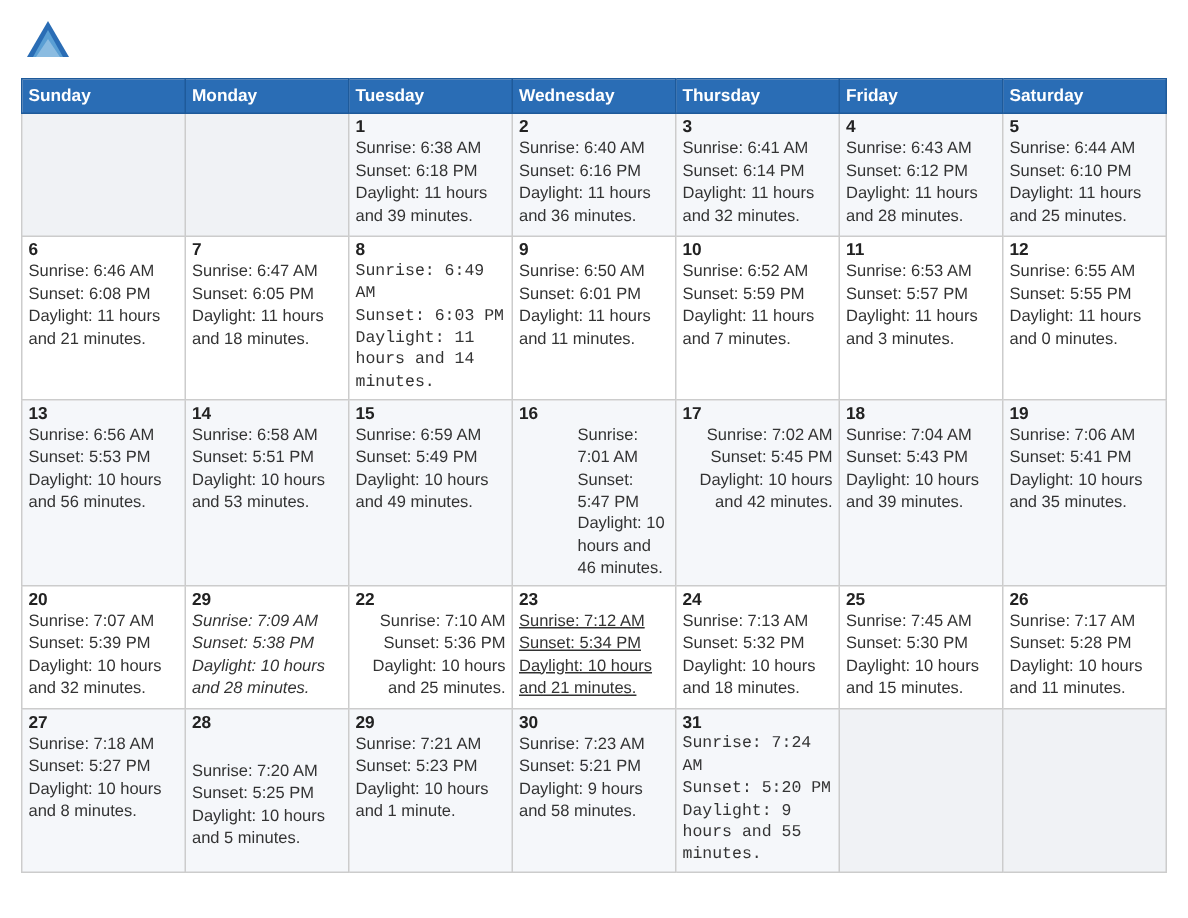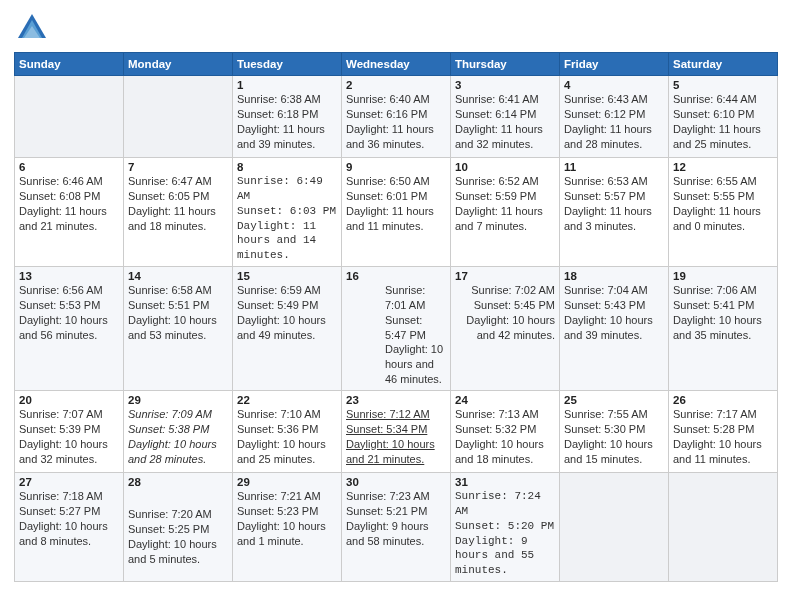--- a/index.html
+++ b/index.html
@@ -270,39 +270,39 @@
 Daylight: 10 hours and 32 minutes.</div>
           </td>
           <td>
             <span class="day-num">29</span>
             <div class="day-info" style="white-space: pre-line; font-style: italic;">Sunrise: 7:09 AM
 Sunset: 5:38 PM
 Daylight: 10 hours and 28 minutes.</div>
           </td>
           <td>
             <span class="day-num">22</span>
-            <div class="day-info" style="white-space: pre-line;">Sunrise: 7:10 AM
+            <div class="day-info" style="white-space: pre-line; text-align: right;">Sunrise: 7:10 AM
 Sunset: 5:36 PM
 Daylight: 10 hours and 25 minutes.</div>
           </td>
           <td>
             <span class="day-num">23</span>
             <div class="day-info" style="white-space: pre-line; text-decoration: underline;">Sunrise: 7:12 AM
 Sunset: 5:34 PM
 Daylight: 10 hours and 21 minutes.</div>
           </td>
           <td>
             <span class="day-num">24</span>
             <div class="day-info" style="white-space: pre-line;">Sunrise: 7:13 AM
 Sunset: 5:32 PM
 Daylight: 10 hours and 18 minutes.</div>
           </td>
           <td>
             <span class="day-num">25</span>
-            <div class="day-info" style="white-space: pre-line;">Sunrise: 7:55 AM
+            <div class="day-info" style="white-space: pre-line;">Sunrise: 7:45 AM
 Sunset: 5:30 PM
 Daylight: 10 hours and 15 minutes.</div>
           </td>
           <td>
             <span class="day-num">26</span>
             <div class="day-info" style="white-space: pre-line;">Sunrise: 7:17 AM
 Sunset: 5:28 PM
 Daylight: 10 hours and 11 minutes.</div>
           </td>
         </tr>

